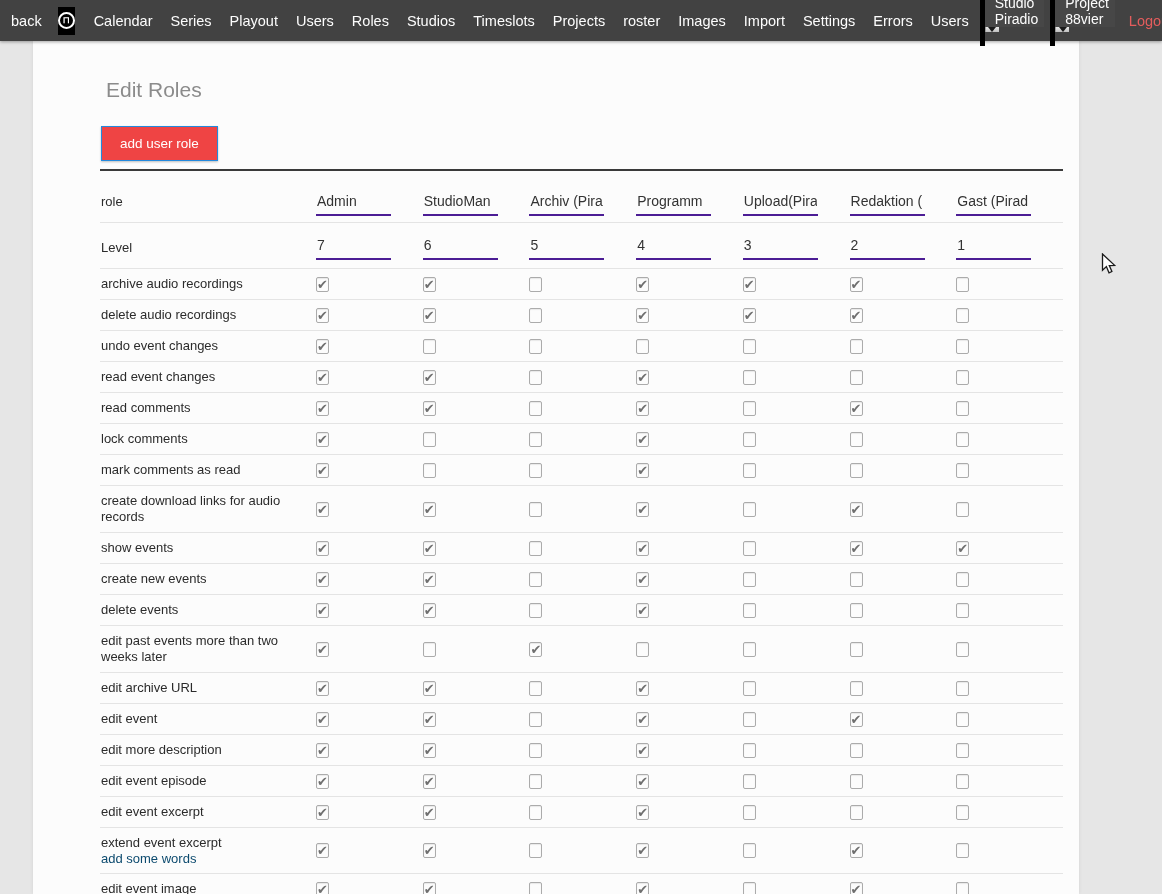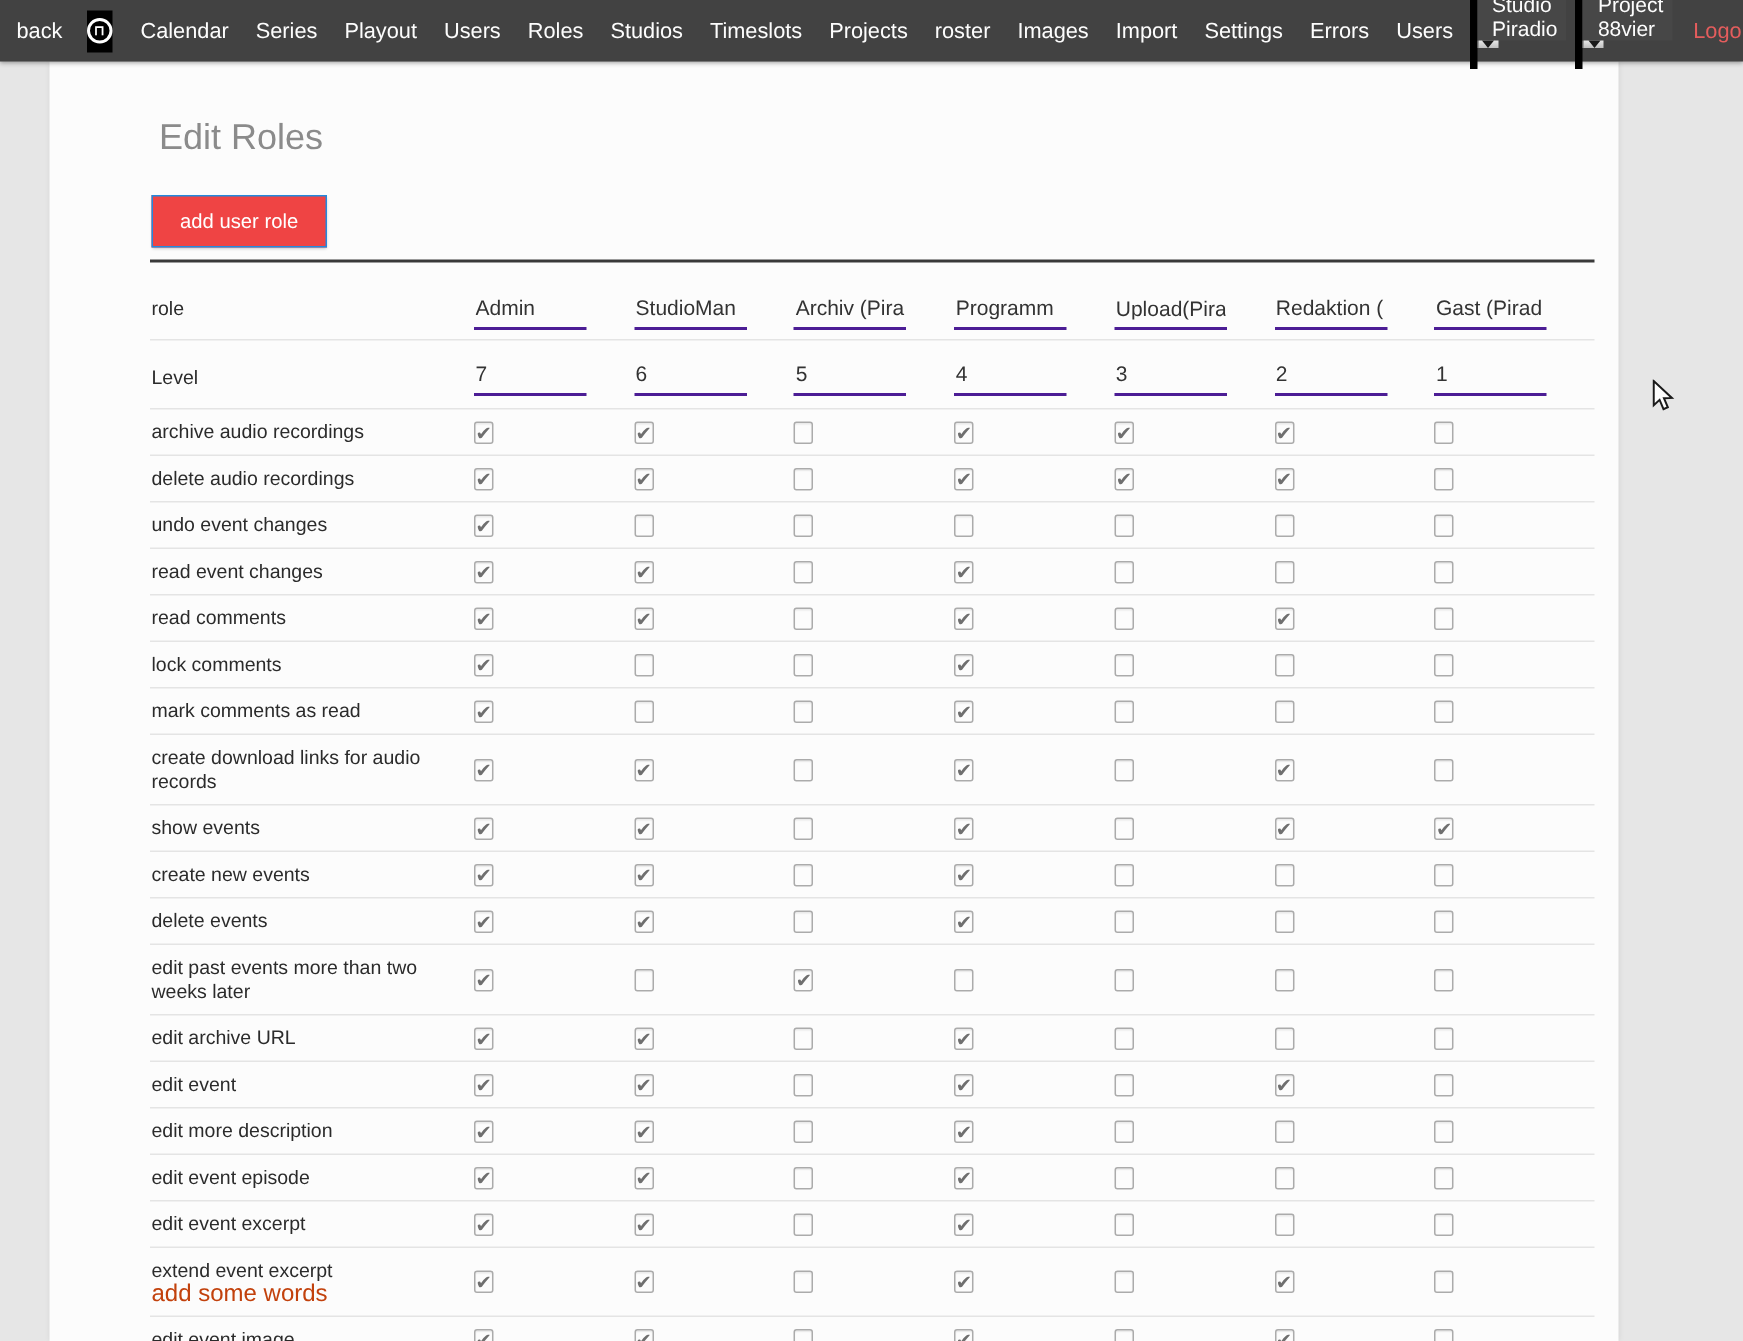--- a/index.html
+++ b/index.html
@@ -22,34 +22,34 @@
   .nav-select .sel-text { display:flex; align-items:center; padding:0 6px 0 10px; font-size:14px; background:#474747; }
   .sel-arrow-strip { width:14px; background:linear-gradient(#e8e8e8,#bfbfbf); display:flex;
                      align-items:center; justify-content:center; border-left:1px solid #9a9a9a; }
   .sel-arrow-strip .tri { width:0; height:0; border-left:4px solid transparent;
                           border-right:4px solid transparent; border-top:5px solid #1a1a1a; }
   .logout { color:#e45d5d; padding:0 10px 0 14px; }
 
   
   .card { position:absolute; top:41px; left:33px; width:1046px; height:853px;
           background:#fcfcfc; box-shadow:0 0 4px rgba(0,0,0,.08); overflow:hidden; }
-  .page-title { margin:37px 0 0 73px; font-size:24px; color:#8b8b8b; font-weight:400; }
+  .page-title { margin:37px 0 0 73px; font-size:21px; color:#8b8b8b; font-weight:400; }
   .add-btn { margin:24px 0 0 68px; display:inline-block; background:#ef4444; color:#fff;
              border:1px solid #2389dd; font-size:13.5px; padding:9px 18px; cursor:pointer;
              box-shadow:0 1px 2px rgba(0,0,0,.25); font-family:"Liberation Sans",sans-serif; }
 
   
   .rtable { margin:8px 0 0 67px; width:963px; border-top:2px solid #3a3a3a; font-size:13px; color:#2b2b2b; }
   .trow { display:grid; grid-template-columns:216px repeat(7,1fr); align-items:center;
           border-bottom:1px solid #e4e4e4; }
   .hdr-row { align-items:flex-end; padding:16px 0 0 0; }
   .hdr-row .rlabel, .lvl-row .rlabel { padding-bottom:12px; }
   .lvl-row { padding:10px 0 0 0; }
   .rlabel { padding:7px 8px 7px 1px; line-height:16px; }
-  .sublabel { color:#c2410c; font-size:16px; line-height:15px; }
+  .sublabel { color:#0c4a6e; font-size:13px; line-height:15px; }
   .cellinput { width:75px; border:none; outline:none; background:transparent;
                border-bottom:2px solid #4c1d95; font-size:14px; color:#333;
                padding:2px 1px 5px 1px; margin-bottom:6px; font-family:"Liberation Sans",sans-serif;
                white-space:nowrap; overflow:hidden; }
   .perm-row { min-height:31px; }
   .cbwrap { display:flex; align-items:center; }
   .cb { position:relative; width:13px; height:15px; border:1px solid #ababab; border-radius:2px;
         background:#fcfcfc; box-shadow:inset 0 1px 1px rgba(0,0,0,.08); cursor:pointer; flex:0 0 auto; }
   .cb.checked::after { content:"\2714"; position:absolute; left:0px; top:-1px;
                        font-size:13px; color:#6f6f6f; }

